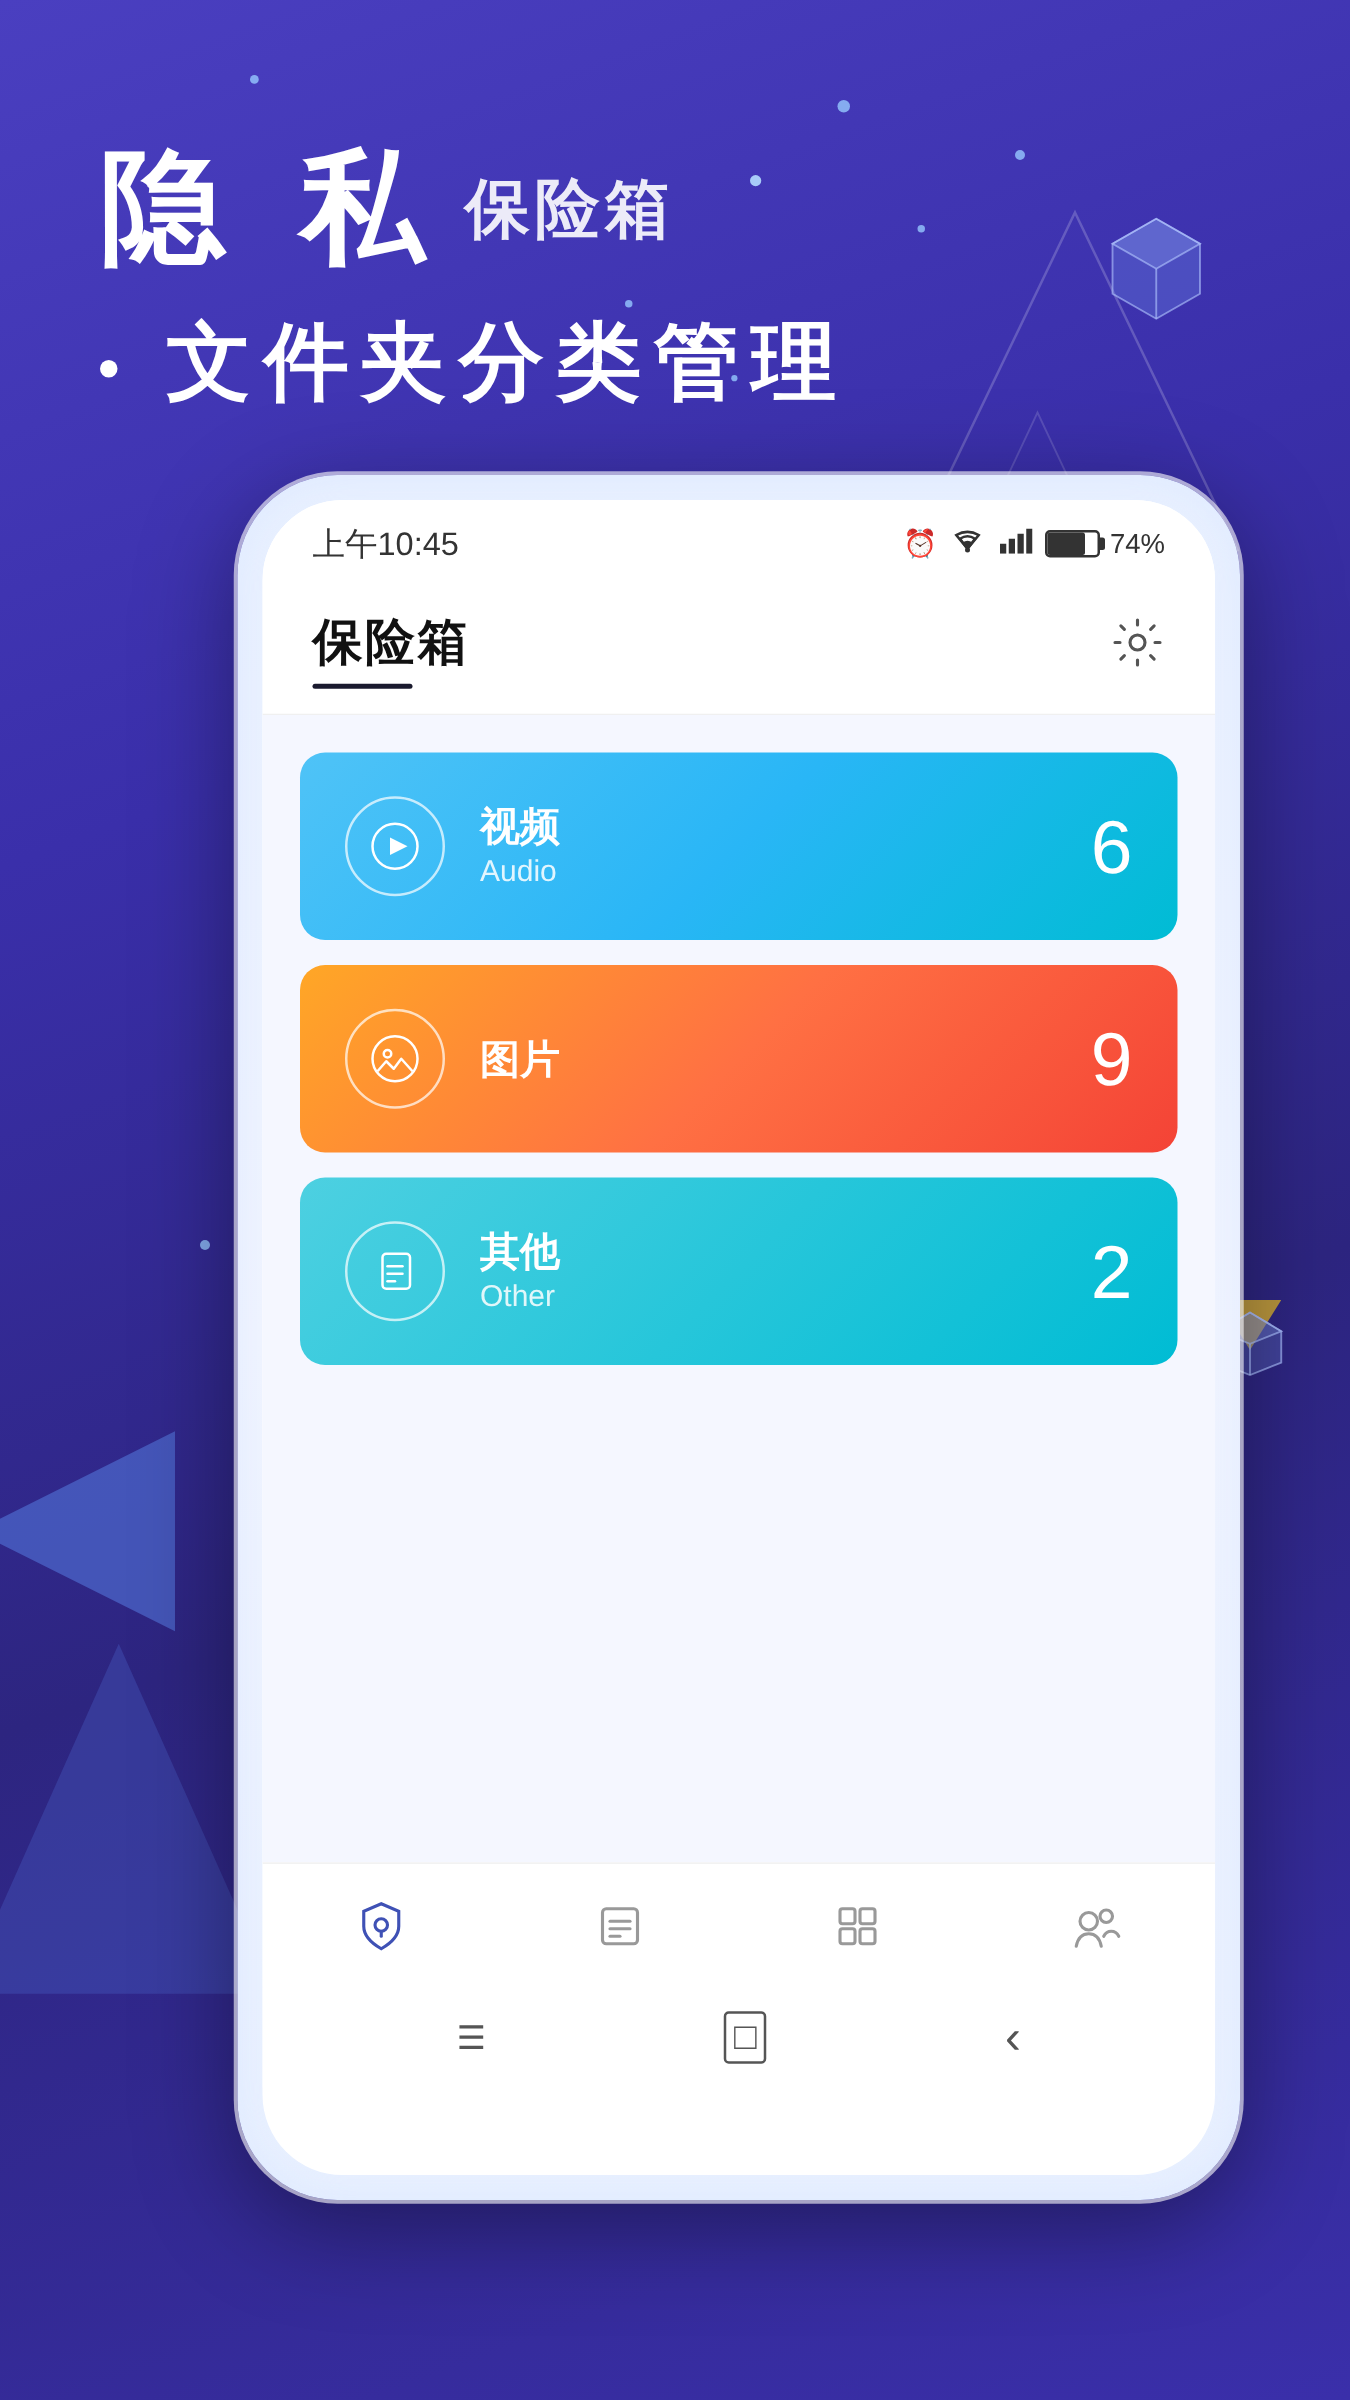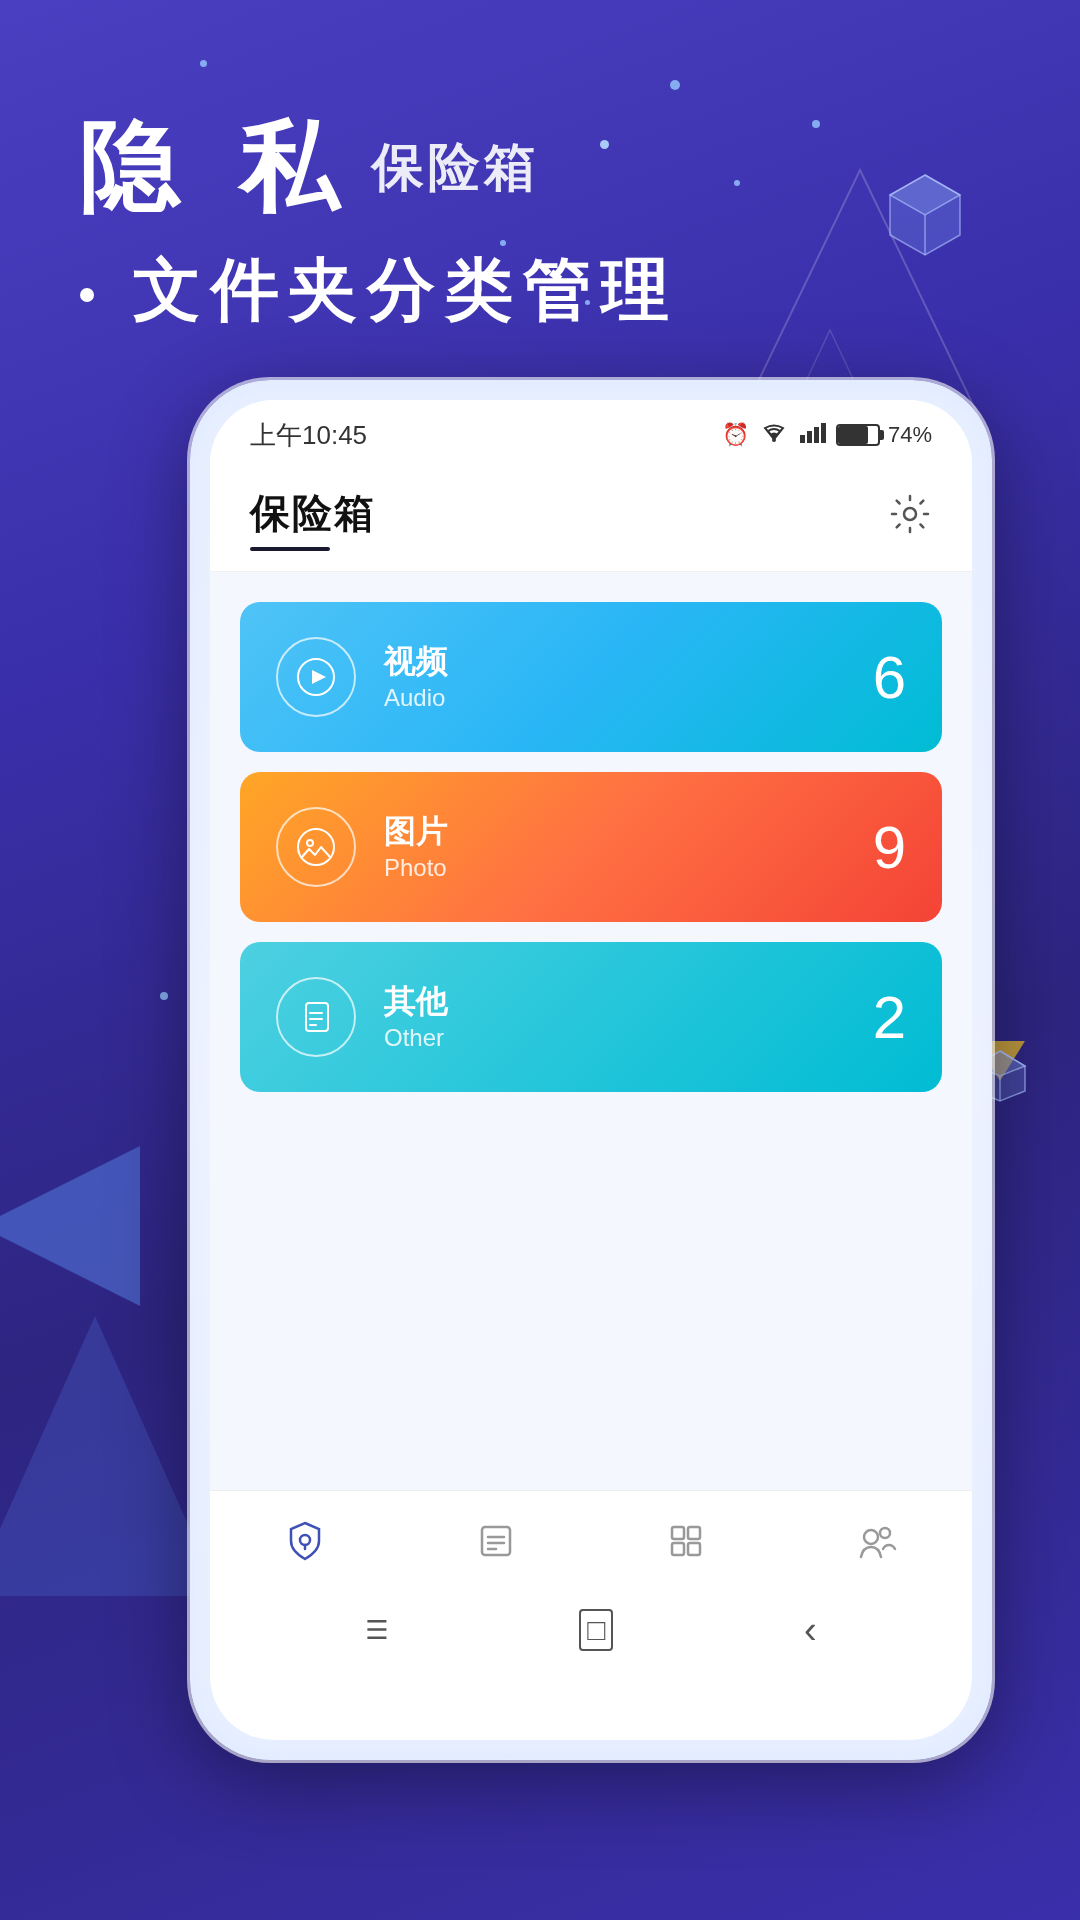--- a/index.html
+++ b/index.html
@@ -474,21 +474,20 @@
           <div class="category-card card-photo">
             <div class="card-icon-circle">
               <svg viewBox="0 0 40 40" fill="none">
                 <circle cx="20" cy="20" r="18" stroke="white" stroke-width="2"></circle>
                 <circle cx="14" cy="16" r="3" stroke="white" stroke-width="2"></circle>
                 <path d="M6 30 L13 22 L19 28 L25 20 L34 30" stroke="white" stroke-width="2" stroke-linejoin="round"></path>
               </svg>
             </div>
             <div class="card-labels">
               <div class="card-label-cn">图片</div>
-              <div class="card-label-en">Photo</div>
             </div>
             <div class="card-count">9</div>
           </div>
 
 
           <div class="category-card card-other">
             <div class="card-icon-circle">
               <svg viewBox="0 0 40 40" fill="none">
                 <rect x="10" y="6" width="22" height="28" rx="3" stroke="white" stroke-width="2"></rect>
                 <line x1="14" y1="16" x2="26" y2="16" stroke="white" stroke-width="2" stroke-linecap="round"></line>

